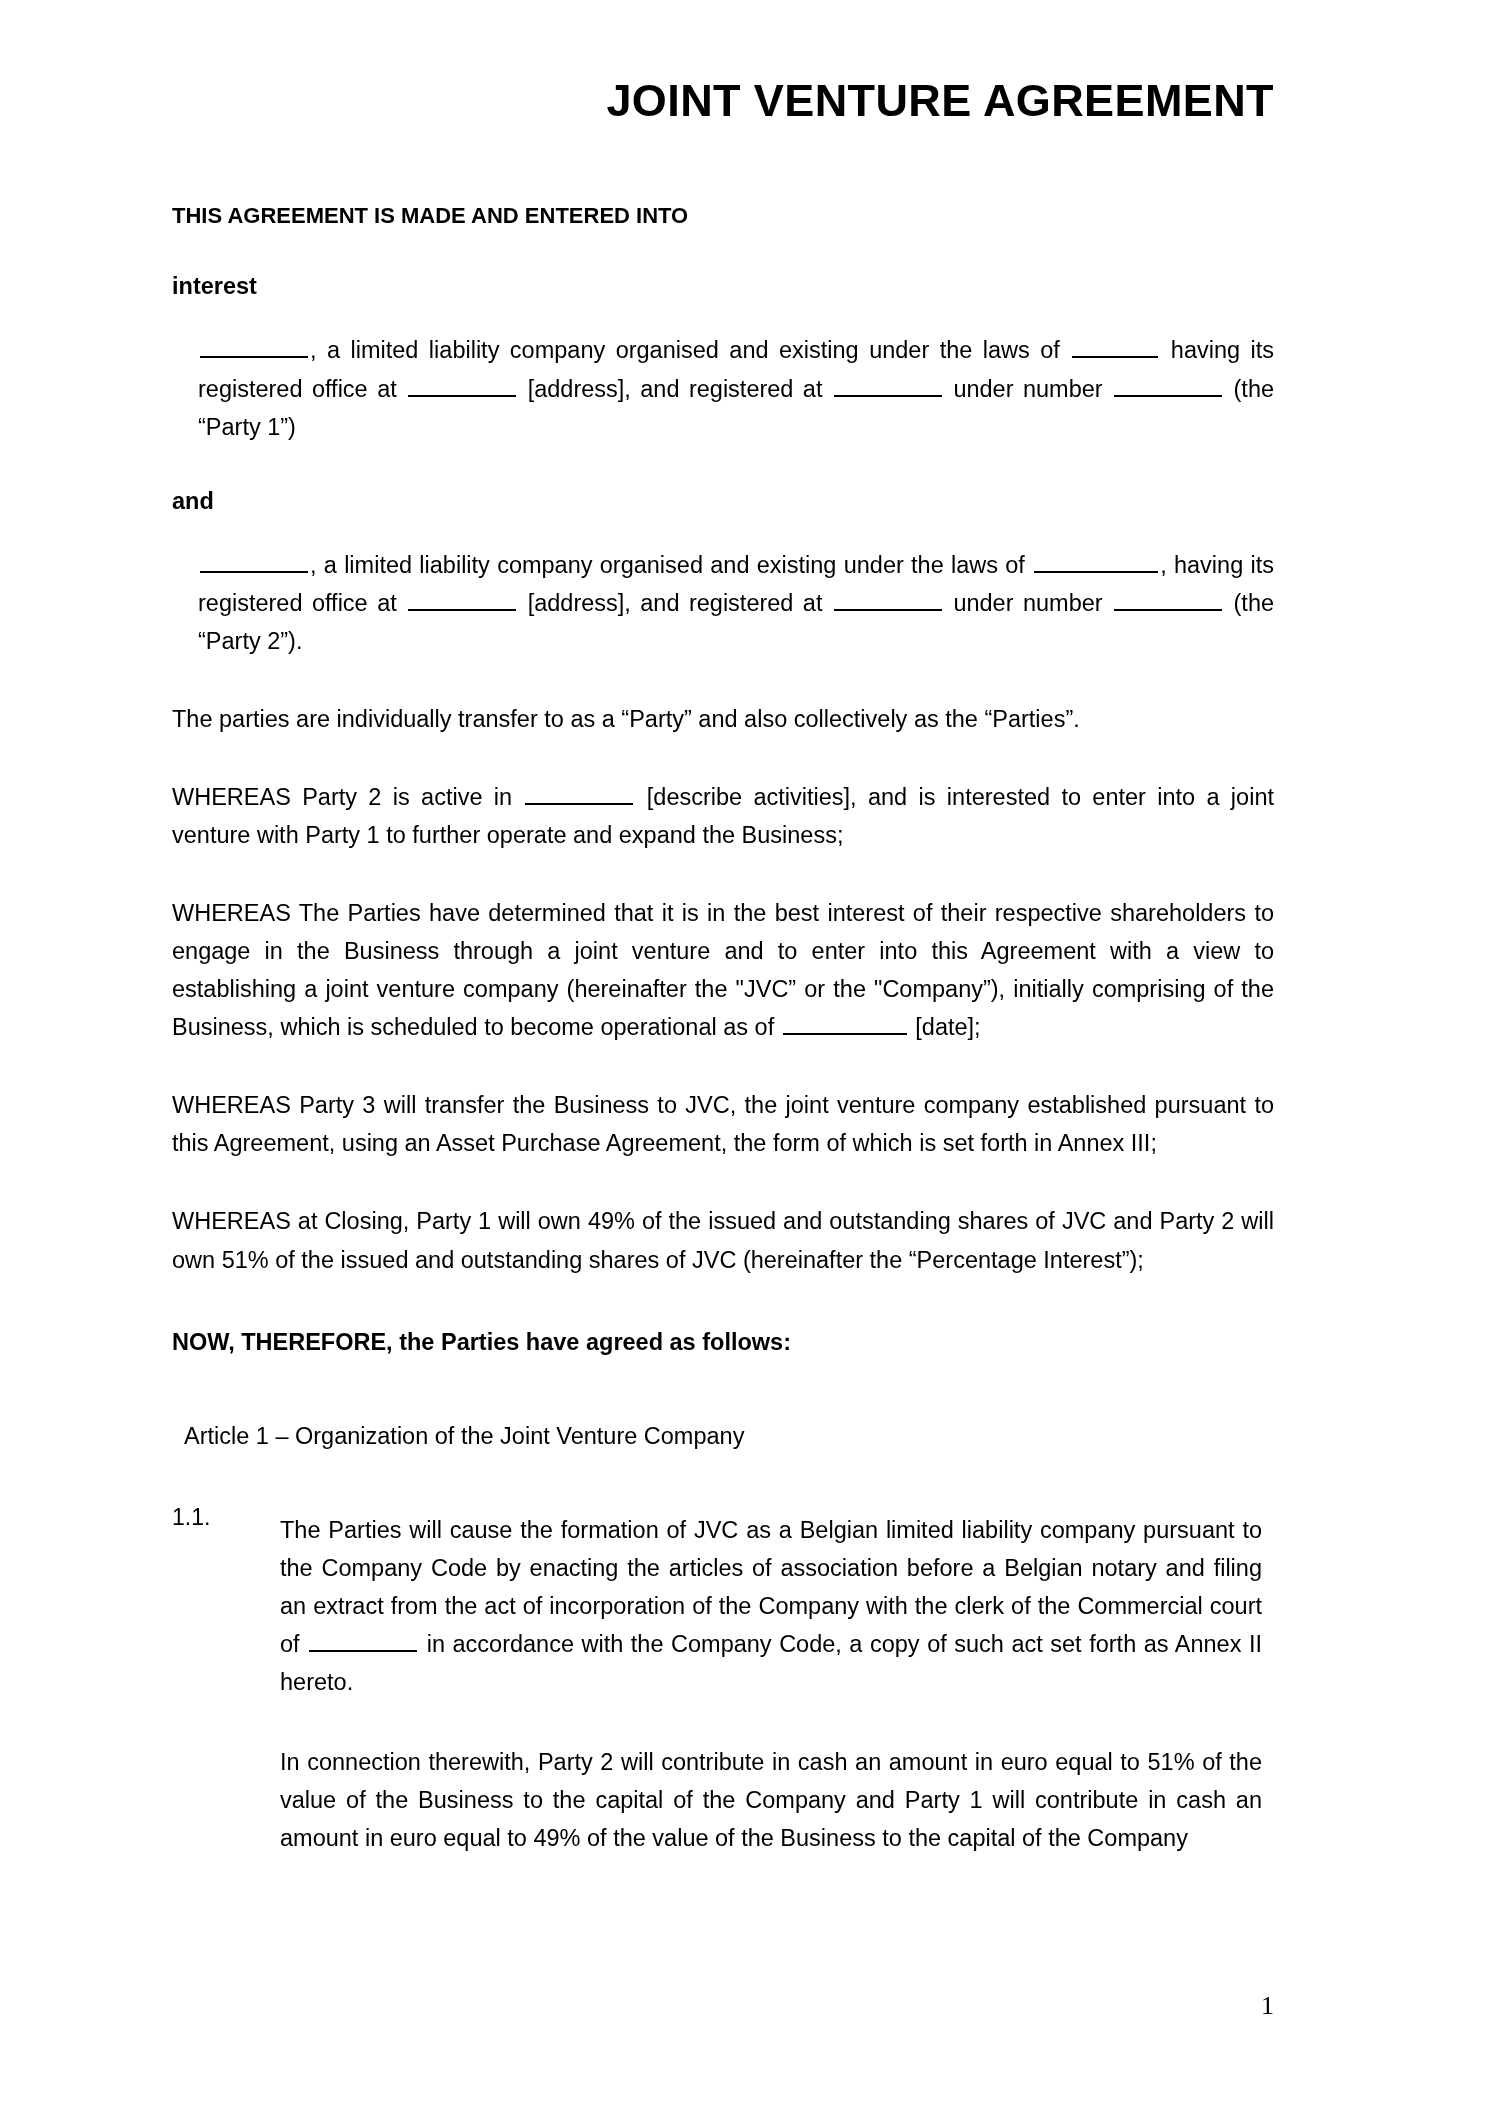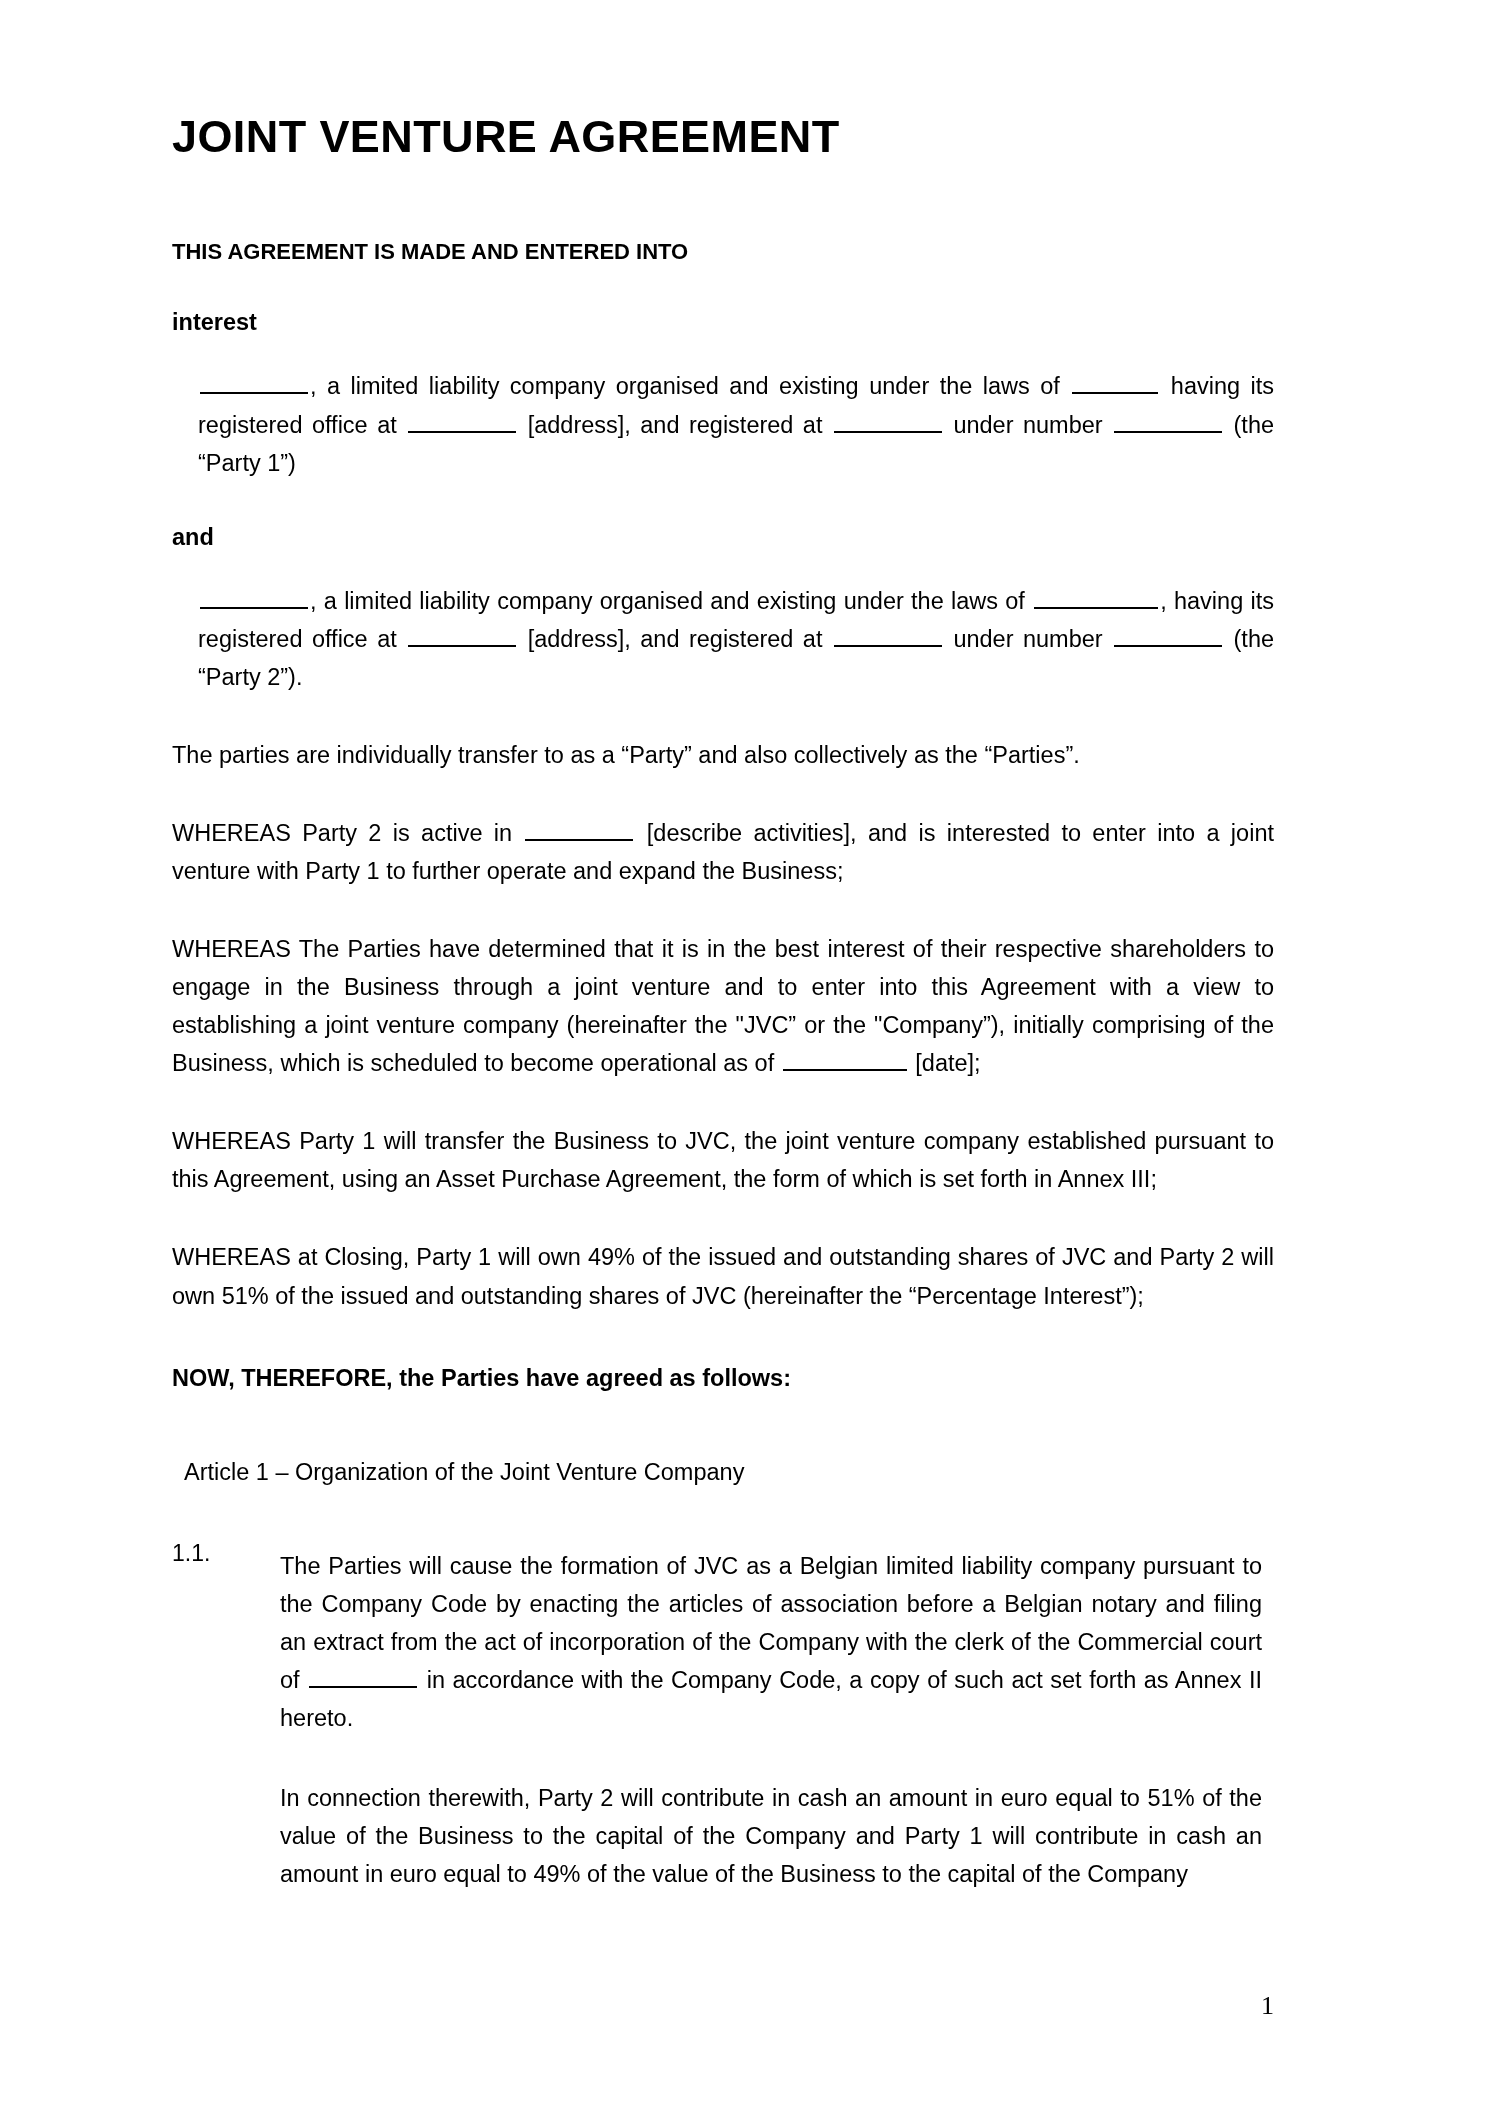--- a/index.html
+++ b/index.html
@@ -21,26 +21,26 @@
     padding: 0;
     overflow: hidden;
   }
   .content {
     position: absolute;
     left: 172px;
     top: 0;
     width: 1102px;
   }
   .doc-title {
-    text-align: left;
+    text-align: right;
     font-size: 45px;
     font-weight: bold;
     letter-spacing: 0.4px;
     margin: 0;
-    padding-top: 112px;
+    padding-top: 76px;
     line-height: 1.1;
   }
   .lead-heading {
     font-size: 22px;
     font-weight: bold;
     margin: 0;
     padding-top: 74px;
     line-height: 1.45;
   }
   .sub-heading {
@@ -134,21 +134,21 @@
 
     <p class="para para-indent"><span class="blank b-md"></span><span>, a limited liability company organised and existing under the laws of</span> <span class="blank b-lg"></span>, <span>having its registered office at</span> <span class="blank b-md"></span> <span>[address], and registered at</span> <span class="blank b-md"></span> <span>under number</span> <span class="blank b-md"></span> <span>(the “Party 2”).</span></p>
 
     <p class="para gap-lg">The parties are individually transfer to as a “Party” and also collectively as the “Parties”.</p>
 
 
     <p class="para gap-lg"><span>WHEREAS Party 2 is active in</span> <span class="blank b-md"></span> <span>[describe activities], and is interested to enter into a joint venture with Party 1 to further operate and expand the Business;</span></p>
 
     <p class="para gap-lg"><span>WHEREAS The Parties have determined that it is in the best interest of their respective shareholders to engage in the Business through a joint venture and to enter into this Agreement with a view to establishing a joint venture company (hereinafter the "JVC” or the "Company”), initially comprising of the Business, which is scheduled to become operational as of</span> <span class="blank b-lg"></span> <span>[date];</span></p>
 
-    <p class="para gap-lg">WHEREAS Party 1 will transfer the Business to JVC, the joint venture company established pursuant to this Agreement, using an Asset Purchase Agreement, the form of which is set forth in Annex III;</p>
+    <p class="para gap-lg">WHEREAS Party 3 will transfer the Business to JVC, the joint venture company established pursuant to this Agreement, using an Asset Purchase Agreement, the form of which is set forth in Annex III;</p>
 
     <p class="para gap-lg">WHEREAS at Closing, Party 1 will own 49% of the issued and outstanding shares of JVC and Party 2 will own 51% of the issued and outstanding shares of JVC (hereinafter the “Percentage Interest”);</p>
 
     <p class="para gap-xl bold">NOW, THEREFORE, the Parties have agreed as follows:</p>
 
     <p class="article-heading">Article 1 – Organization of the Joint Venture Company</p>
 
     <div class="clause">
       <div class="clause-num">1.1.</div>
       <div class="clause-body">

